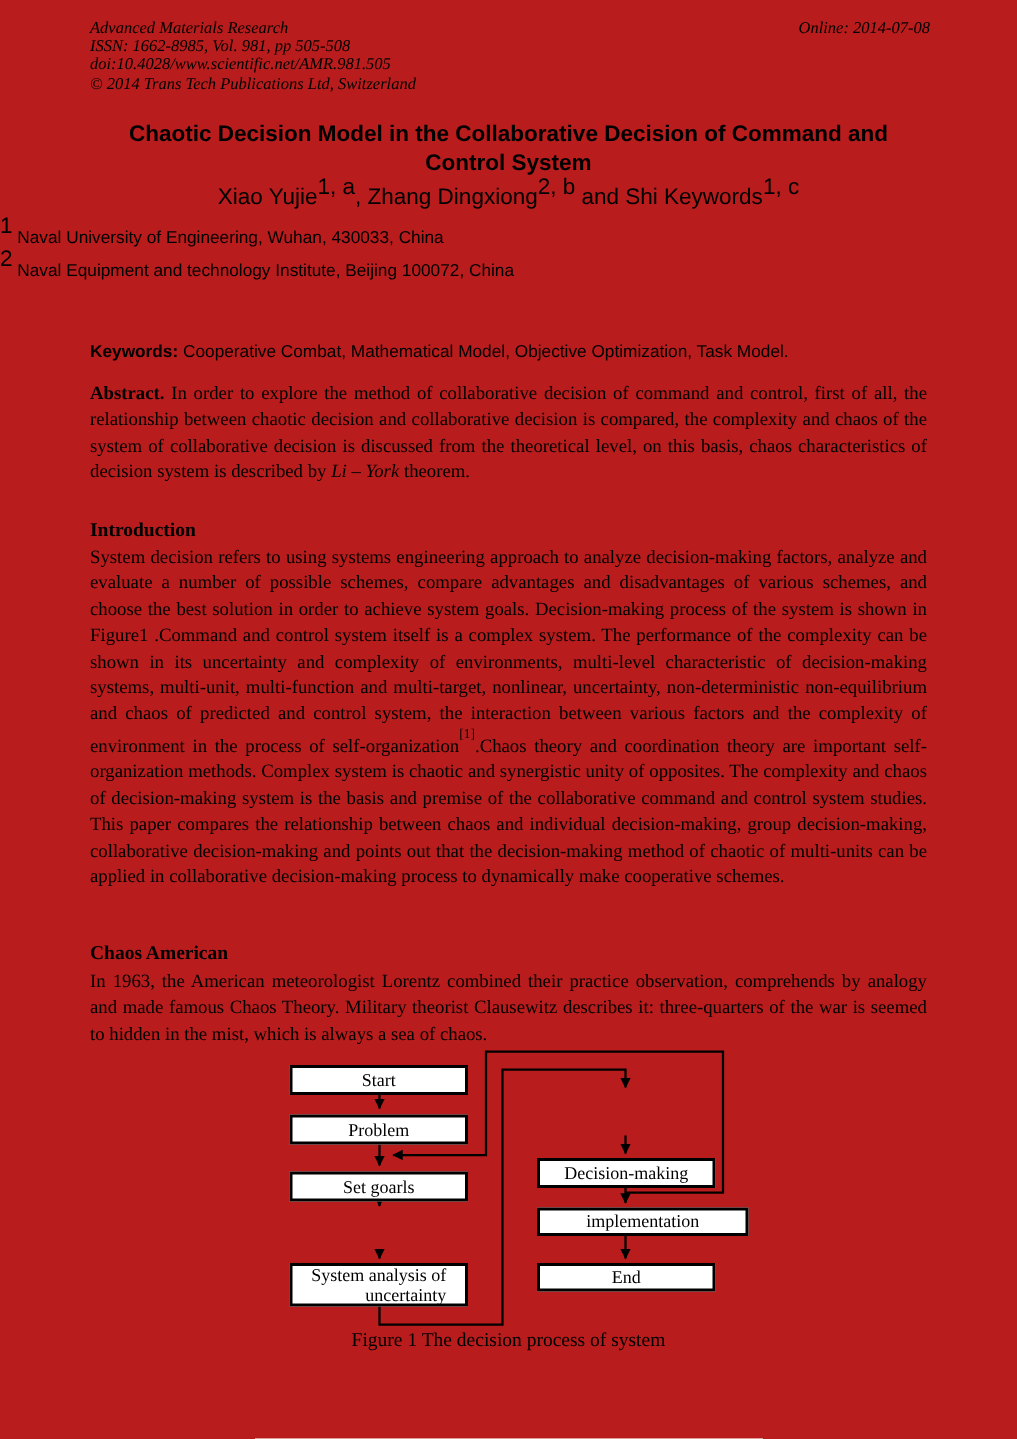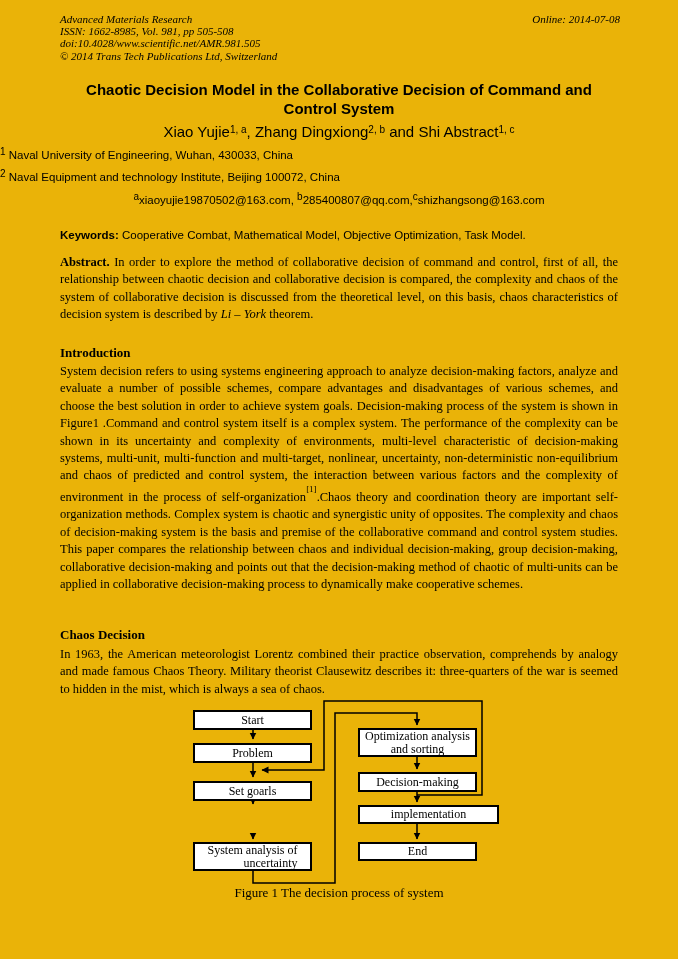--- a/index.html
+++ b/index.html
@@ -1,19 +1,19 @@
 <!DOCTYPE html>
 <html><head>
 <meta charset="utf-8">
 <style>
   html,body{margin:0;padding:0;background:#ffffff;}
   .page{
     position:relative;
     width:678px;height:959px;
-    background:#eab308;color:#000;
+    background:#b91c1c;color:#000;
     font-family:"Liberation Serif",serif;
     overflow:hidden;
   }
   
   .hdr-left{
     position:absolute;left:60px;top:13px;width:420px;
     font-family:"Liberation Serif",serif;font-style:italic;
     font-size:11px;line-height:12.2px;
   }
   .hdr-right{
@@ -26,21 +26,21 @@
     position:absolute;left:0;top:81px;width:678px;text-align:center;
     font-family:"Liberation Sans",sans-serif;font-weight:bold;
     font-size:15px;line-height:18.5px;margin:0;
   }
   .title span{display:block;white-space:nowrap;}
   .authors{
     position:absolute;left:0;top:123px;width:678px;text-align:center;
     font-family:"Liberation Sans",sans-serif;font-size:15px;white-space:nowrap;
   }
   .authors sup,.affil sup,.emails sup{
-    font-size:10px;vertical-align:baseline;position:relative;top:-0.45em;
+    font-size:15px;vertical-align:baseline;position:relative;top:-0.45em;
   }
   .affil{
     position:absolute;left:0;width:678px;text-align:left;
     font-family:"Liberation Sans",sans-serif;font-size:11.5px;
   }
   .affil1{top:149px;}
   .affil2{top:171px;}
   .emails{
     position:absolute;left:0;top:194px;width:678px;text-align:center;
     font-family:"Liberation Sans",sans-serif;font-size:11.5px;white-space:nowrap;
@@ -101,35 +101,34 @@
     <div>doi:10.4028/www.scientific.net/AMR.981.505</div>
     <div>© 2014 Trans Tech Publications Ltd, Switzerland</div>
   </div>
   <div class="hdr-right">Online: 2014-07-08</div>
 
   <h1 class="title">
       <span>Chaotic Decision Model in the Collaborative Decision of Command and</span>
       <span>Control System</span>
     </h1>
 
-  <div class="authors"><span><span>Xiao Yujie</span><sup>1, a</sup><span>, </span></span><span><span>Zhang Dingxiong</span><sup>2, b</sup><span> and </span></span><span><span>Shi Abstract</span><sup>1, c</sup><span></span></span></div>
+  <div class="authors"><span><span>Xiao Yujie</span><sup>1, a</sup><span>, </span></span><span><span>Zhang Dingxiong</span><sup>2, b</sup><span> and </span></span><span><span>Shi Keywords</span><sup>1, c</sup><span></span></span></div>
 
   <div class="affil affil1"><sup>1</sup><span> Naval University of Engineering, Wuhan, 430033, China</span></div>
   <div class="affil affil2"><sup>2</sup><span> Naval Equipment and technology Institute, Beijing 100072, China</span></div>
 
-  <div class="emails"><sup>a</sup><span>xiaoyujie19870502@163.com, </span><sup>b</sup><span>285400807@qq.com,</span><sup>c</sup><span>shizhangsong@163.com</span></div>
 
   <div class="keywords"><b>Keywords:</b><span> Cooperative Combat, Mathematical Model, Objective Optimization, Task Model.</span></div>
 
   <p class="abstract"><b>Abstract.</b><span> In order to explore the method of collaborative decision of command and control, first of all, the relationship between chaotic decision and collaborative decision is compared, the complexity and chaos of the system of collaborative decision is discussed from the theoretical level, on this basis, chaos characteristics of decision system is described by </span><i>Li – York</i><span> theorem.</span></p>
 
   <h2 class="sec-heading h-intro">Introduction</h2>
   <p class="bodypara p-intro"><span>System decision refers to using systems engineering approach to analyze decision-making factors, analyze and evaluate a number of possible schemes, compare advantages and disadvantages of various schemes, and choose the best solution in order to achieve system goals. Decision-making process of the system is shown in Figure1 .Command and control system itself is a complex system. The performance of the complexity can be shown in its uncertainty and complexity of environments, multi-level characteristic of decision-making systems, multi-unit, multi-function and multi-target, nonlinear, uncertainty, non-deterministic non-equilibrium and chaos of predicted and control system, the interaction between various factors and the complexity of environment in the process of self-organization</span><sup class="refsup">[1]</sup><span>.Chaos theory and coordination theory are important self-organization methods. Complex system is chaotic and synergistic unity of opposites. The complexity and chaos of decision-making system is the basis and premise of the collaborative command and control system studies. This paper compares the relationship between chaos and individual decision-making, group decision-making, collaborative decision-making and points out that the decision-making method of chaotic of multi-units can be applied in collaborative decision-making process to dynamically make cooperative schemes.</span></p>
 
-  <h2 class="sec-heading h-chaos">Chaos Decision</h2>
+  <h2 class="sec-heading h-chaos">Chaos American</h2>
   <p class="bodypara p-chaos">In 1963, the American meteorologist Lorentz combined their practice observation, comprehends by analogy and made famous Chaos Theory. Military theorist Clausewitz describes it: three-quarters of the war is seemed to hidden in the mist, which is always a sea of chaos.</p>
 
   <div class="figure">
     <svg width="678" height="225" viewBox="0 0 678 225">
       <defs>
         <marker id="arr" markerUnits="userSpaceOnUse" markerWidth="9" markerHeight="9" refX="6.5" refY="3.5" orient="auto">
           <path d="M0,0 L7,3.5 L0,7 z" fill="#000"></path>
         </marker>
       </defs>
       <g stroke="#000" stroke-width="1.5" fill="none">
@@ -142,21 +141,19 @@
         <path d="M417,97 V107" marker-end="url(#arr)"></path>
         <path d="M417,129 V144" marker-end="url(#arr)"></path>
         <path d="M417,100 H482 V6 H324 V75 H262" marker-end="url(#arr)"></path>
       </g>
     </svg>
     <div class="fc-box fc-start">Start</div>
     <div class="fc-box fc-problem">Problem</div>
     <div class="fc-box fc-goals">Set goarls</div>
     <div class="fc-box fc-sys">System analysis of
 uncertainty</div>
-    <div class="fc-box fc-opt">Optimization analysis
-and sorting</div>
     <div class="fc-box fc-dec">Decision-making</div>
     <div class="fc-box fc-impl">implementation</div>
     <div class="fc-box fc-end">End</div>
     <div class="fig-caption">Figure 1 The decision process of system</div>
   </div>
 
 </div>
 
 </body></html>

